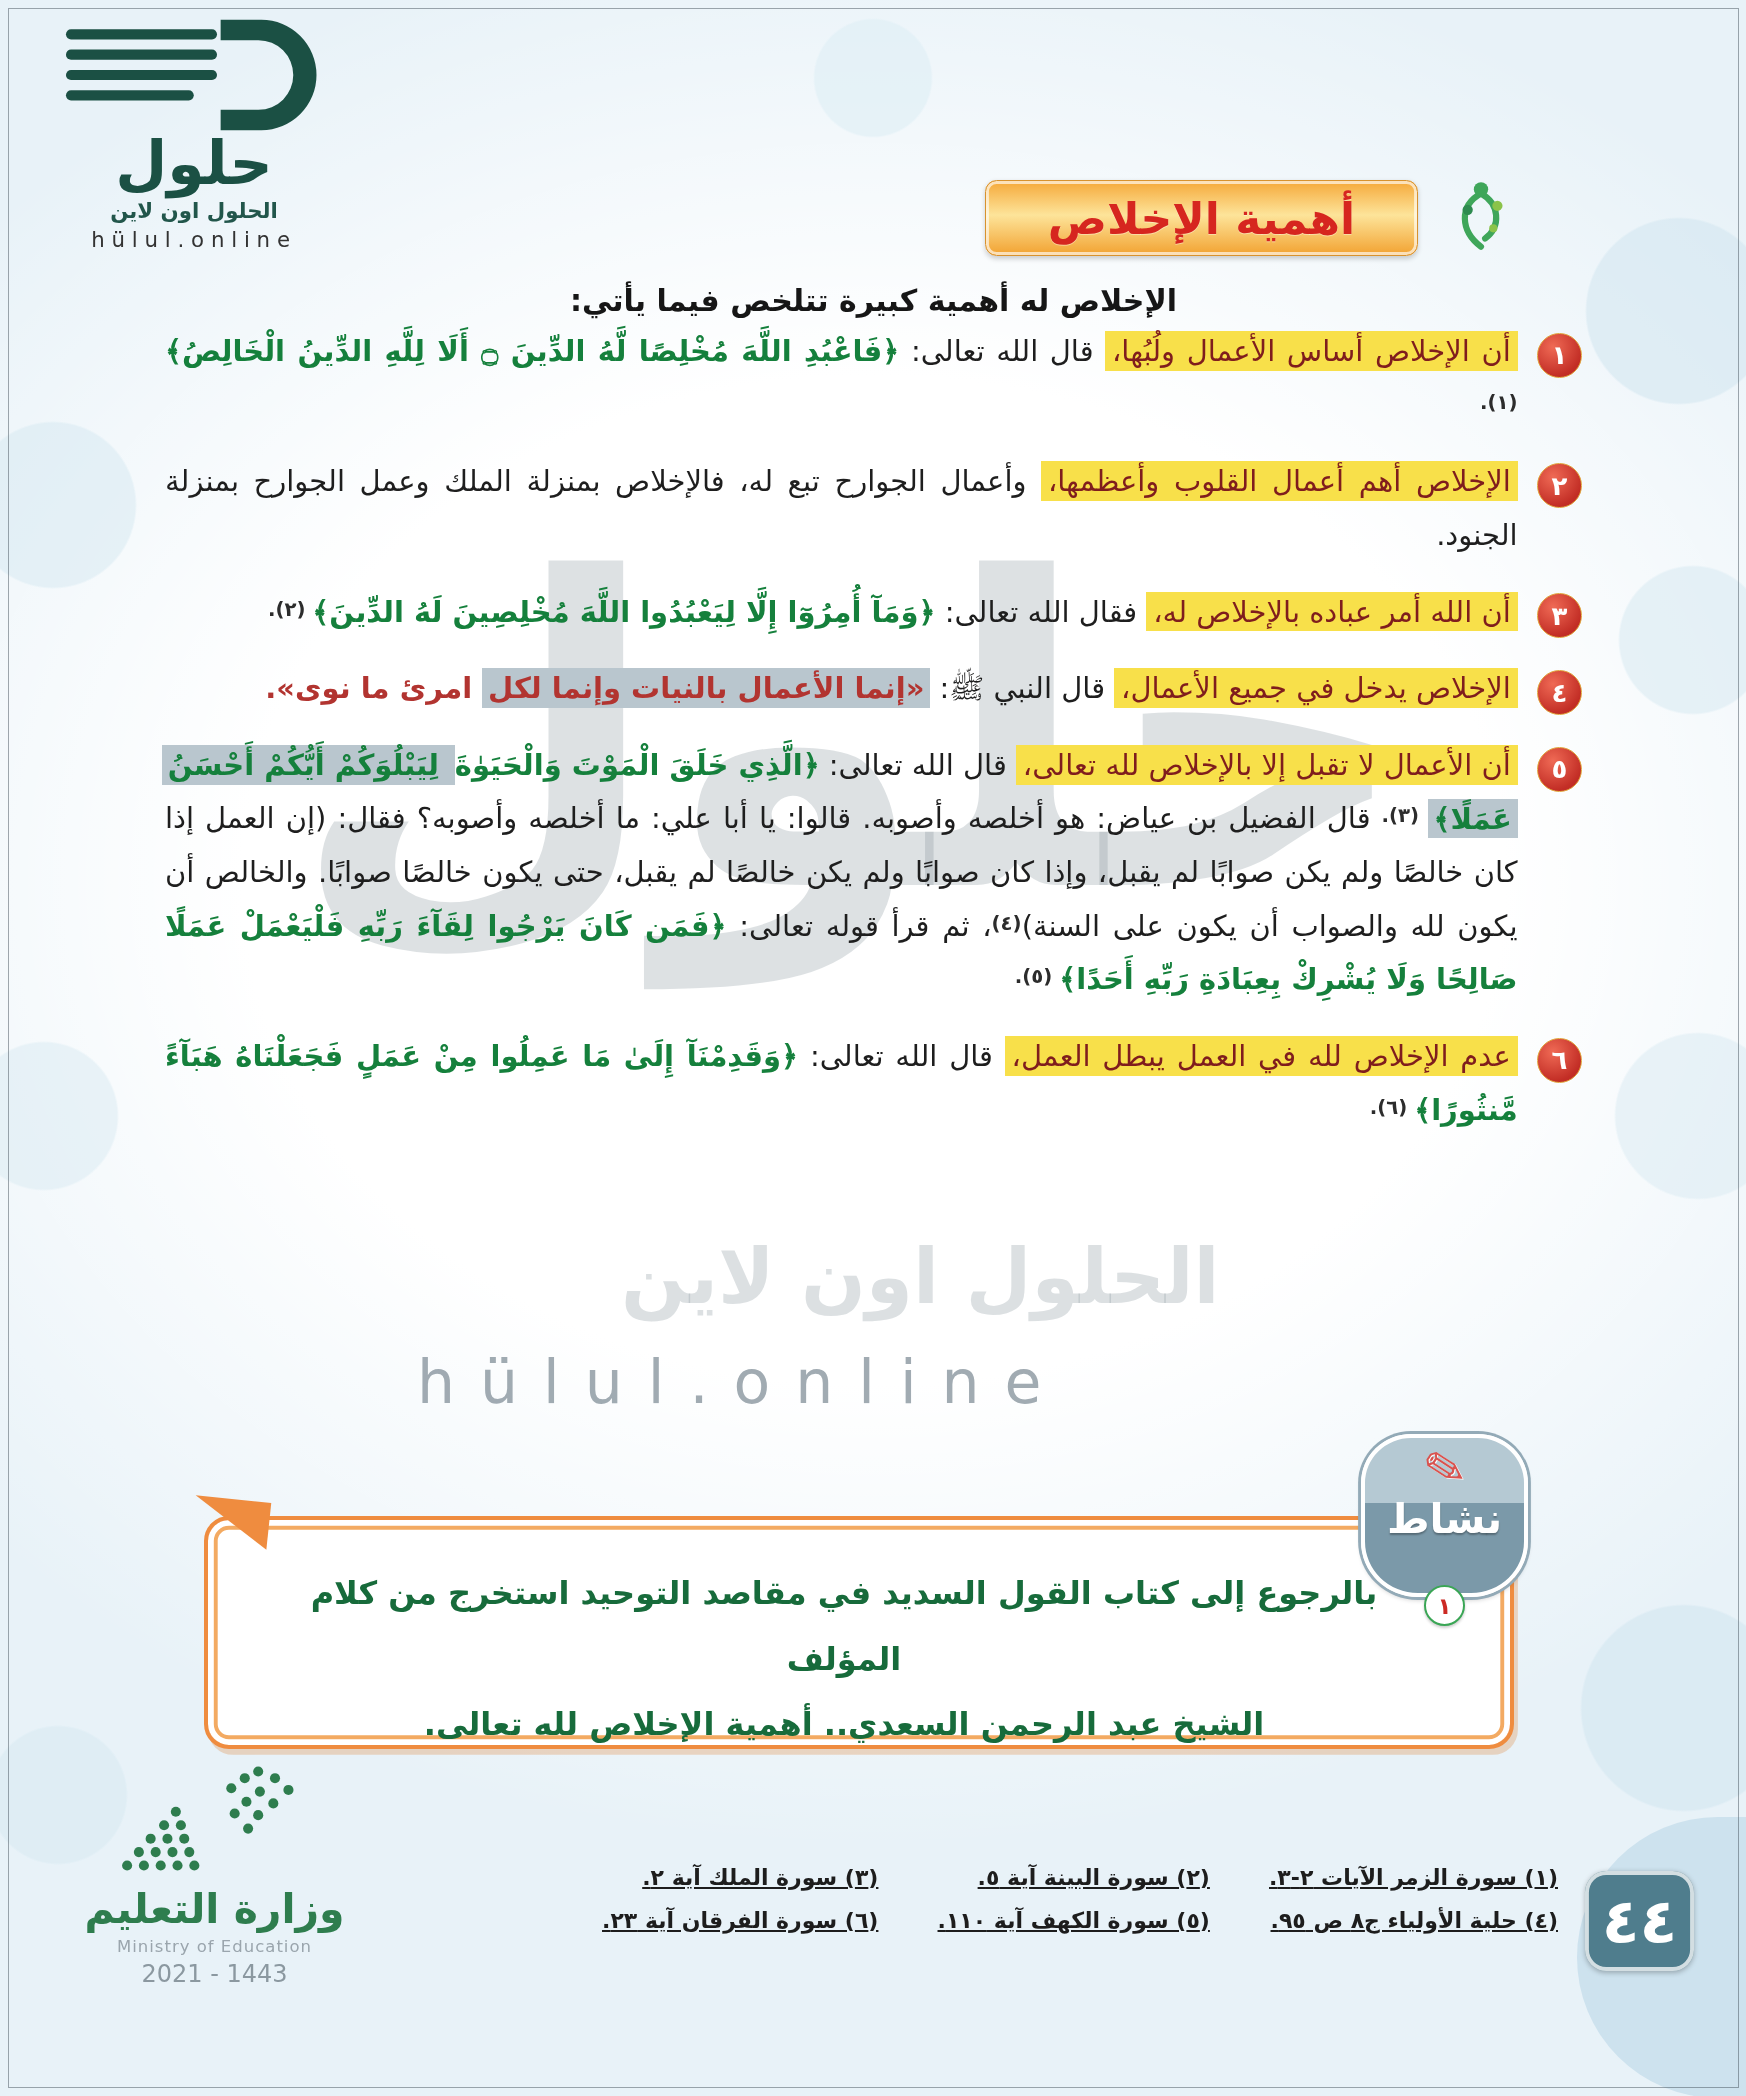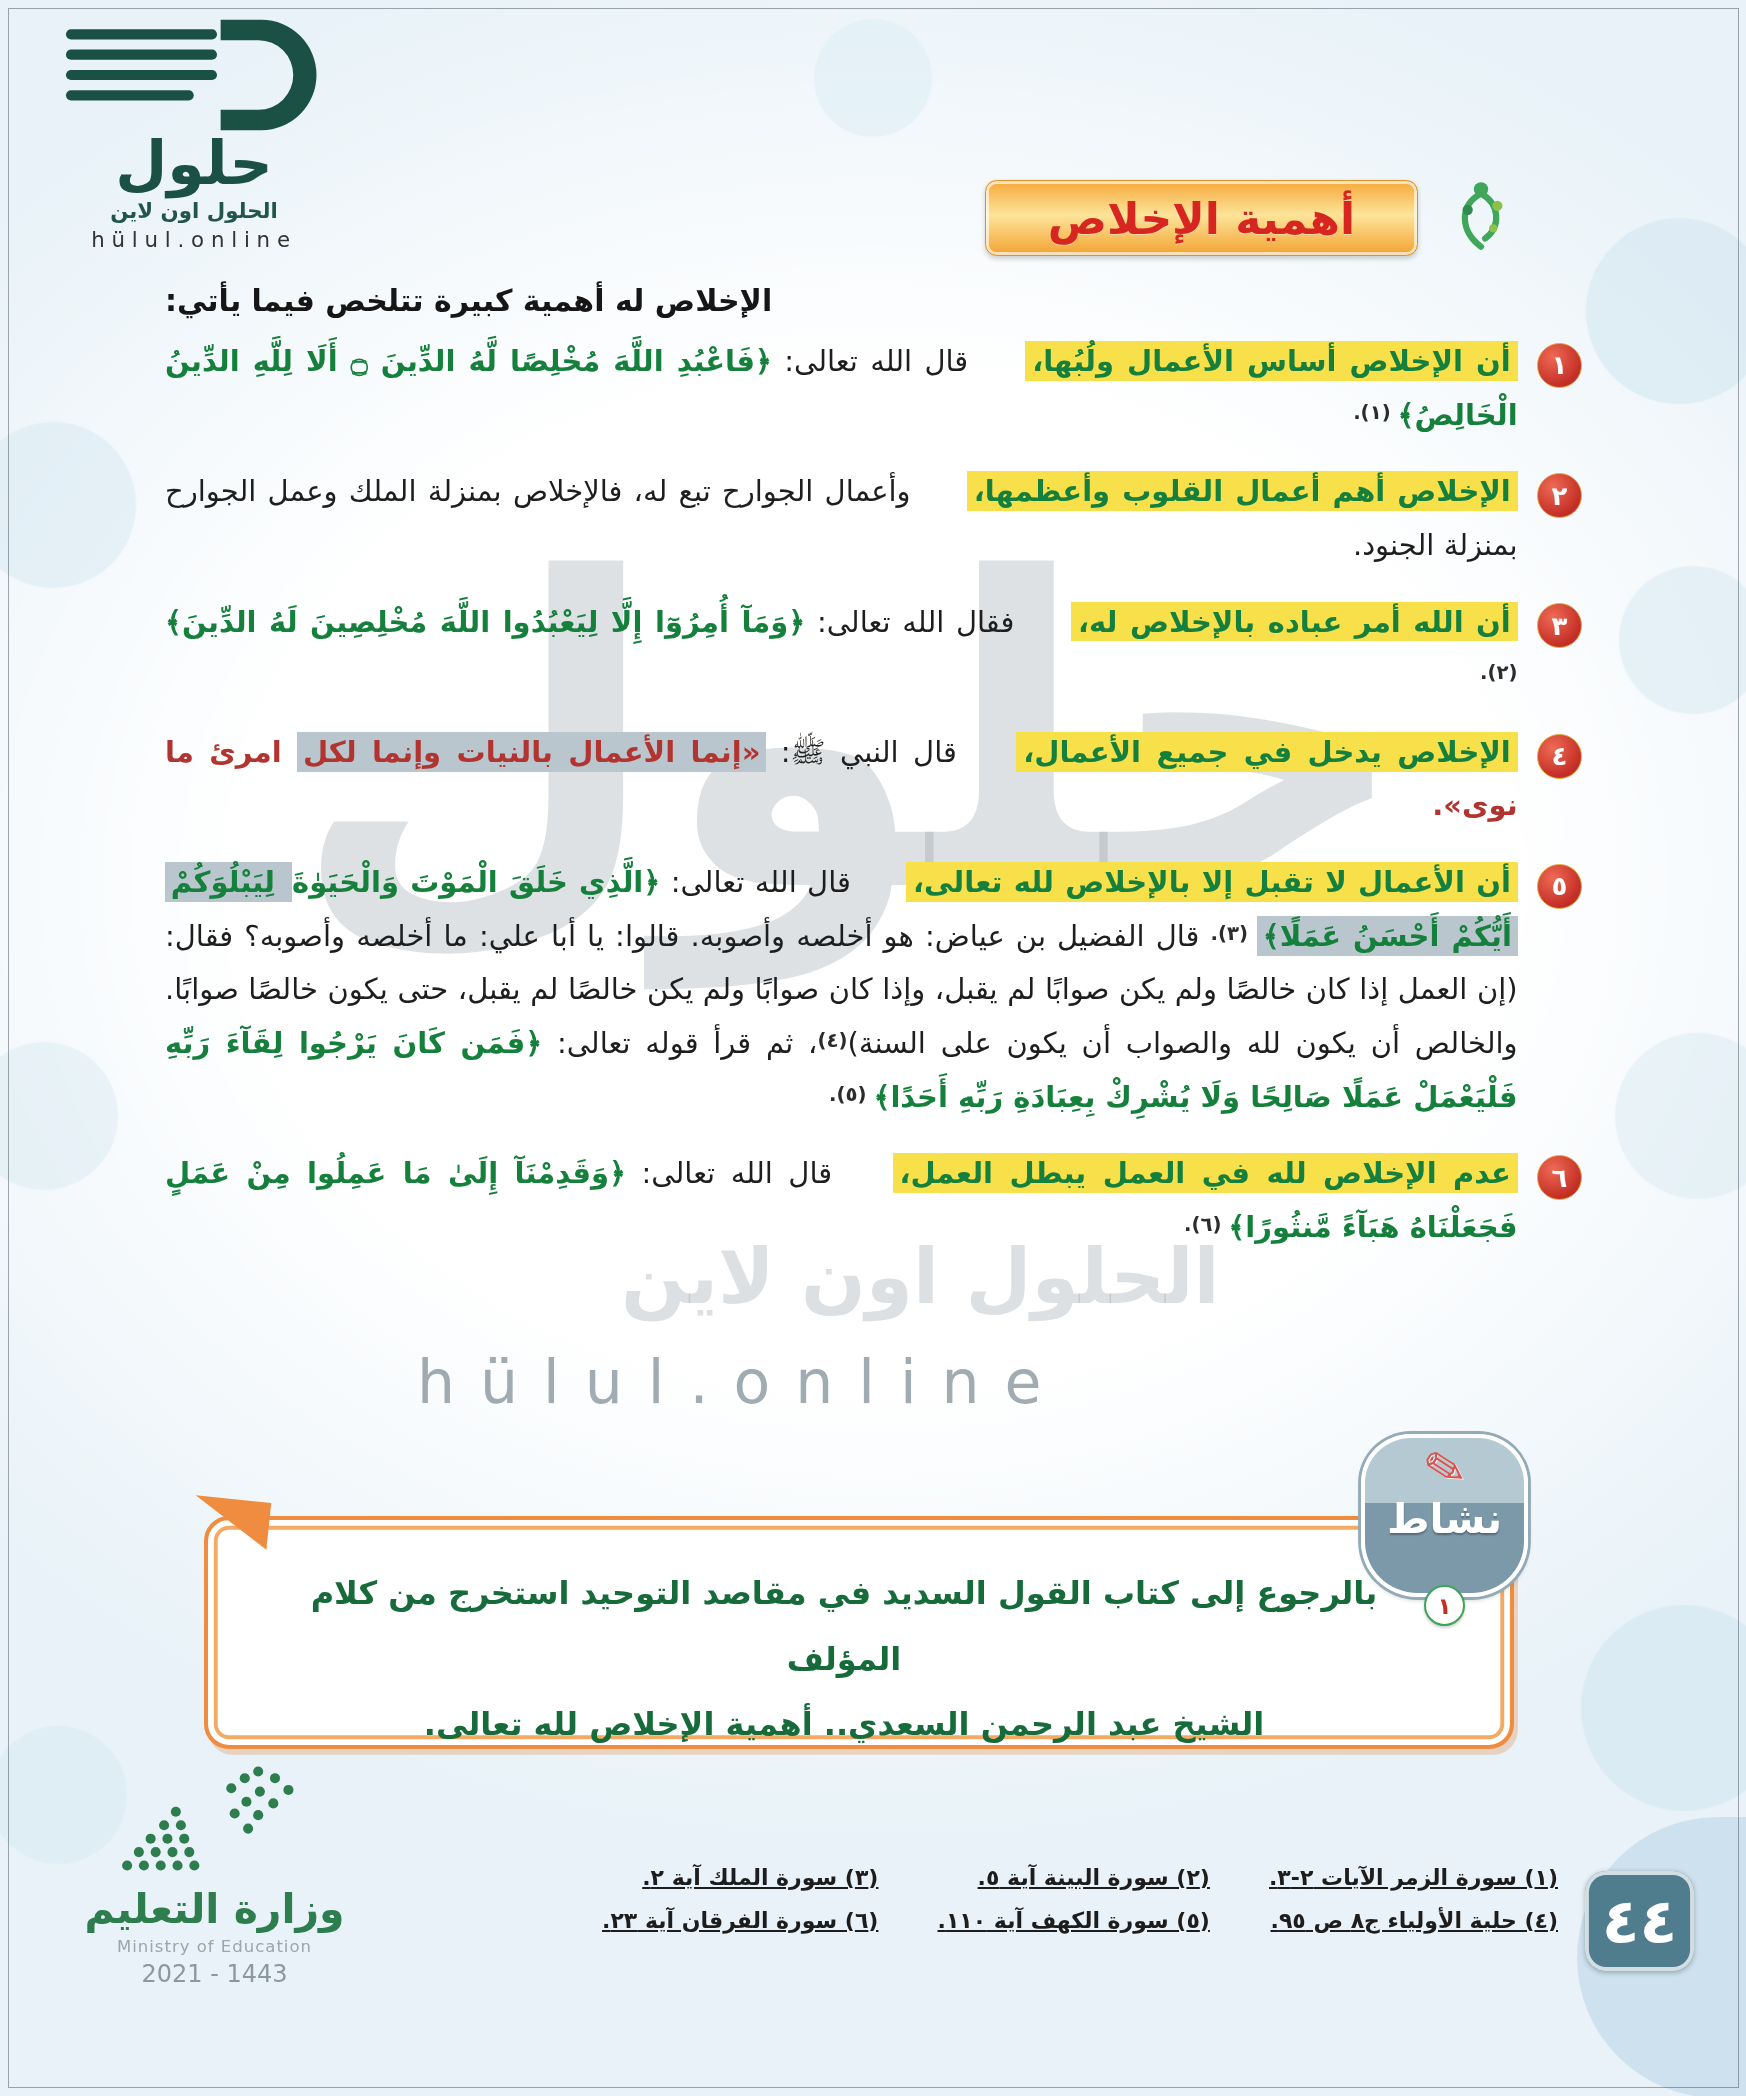--- a/index.html
+++ b/index.html
@@ -45,31 +45,31 @@
   .title-badge{
     padding:11.6px 62px; font-size:44px; font-weight:bold; color:#d6261f;
     background:linear-gradient(to bottom,#f5a839,#fde49a 46%,#f2a231);
     border:1px solid #d8922e; border-radius:11.6px;
     box-shadow:inset 0 0 0 2.9px rgba(255,255,255,.65), 0 2.9px 4.9px rgba(0,0,0,.18);
     text-shadow:0 1px 0 rgba(255,255,255,.4);
   }
 
   
   .content{ position:absolute; top:283px; right:165px; left:165px; z-index:2; direction:rtl; }
-  .intro{ font-size:30px; font-weight:bold; color:#161616; text-align:left; margin-bottom:17px; }
+  .intro{ font-size:30px; font-weight:bold; color:#161616; text-align:center; margin-bottom:7px; }
   .item{ display:flex; align-items:flex-start; gap:19.4px; margin-bottom:23px; }
   .num{
     flex:0 0 auto; width:45px; height:45px; margin-top:7.8px; border-radius:50%;
     background:radial-gradient(circle at 35% 30%, #ef6a55, #c22d25 72%);
     border:1.9px solid #e0a33a; color:#fff; font-size:26px; font-weight:bold;
     display:flex; align-items:center; justify-content:center;
   }
   .itext{ flex:1; font-size:29px; line-height:1.85; color:#1e1e1e; text-align:justify; }
-  .hl{ background:#f8e04a; font-weight:bold; color:#15803d; padding:2.9px 6.8px;
-       -webkit-box-decoration-break:clone; box-decoration-break:clone;margin-left:45px; }
+  .hl{ background:#f8e04a; font-weight:normal; color:#7f1d1d; padding:2.9px 6.8px;
+       -webkit-box-decoration-break:clone; box-decoration-break:clone; }
   .verse{ color:#15803c; font-weight:bold; }
   .ref{ color:#2c2c2c; font-size:0.68em; vertical-align:5.8px; font-weight:bold; }
   .hadith{ color:#b23430; font-weight:bold; }
   .gray-hl{ background:#b9c6ce; padding:2.9px 5.8px; -webkit-box-decoration-break:clone; box-decoration-break:clone;margin-top:26px; }
 
   
   .activity-box{
     position:absolute; top:1516px; left:204px; width:1310px; height:233px; z-index:2;
     background:#fff; border:4.9px solid #ef8c3f; border-radius:25px;
     box-shadow:inset 0 0 0 5.8px #fff, inset 0 0 0 9.7px #f3aa62, 3.9px 5.8px 0 rgba(222,136,64,.30);

